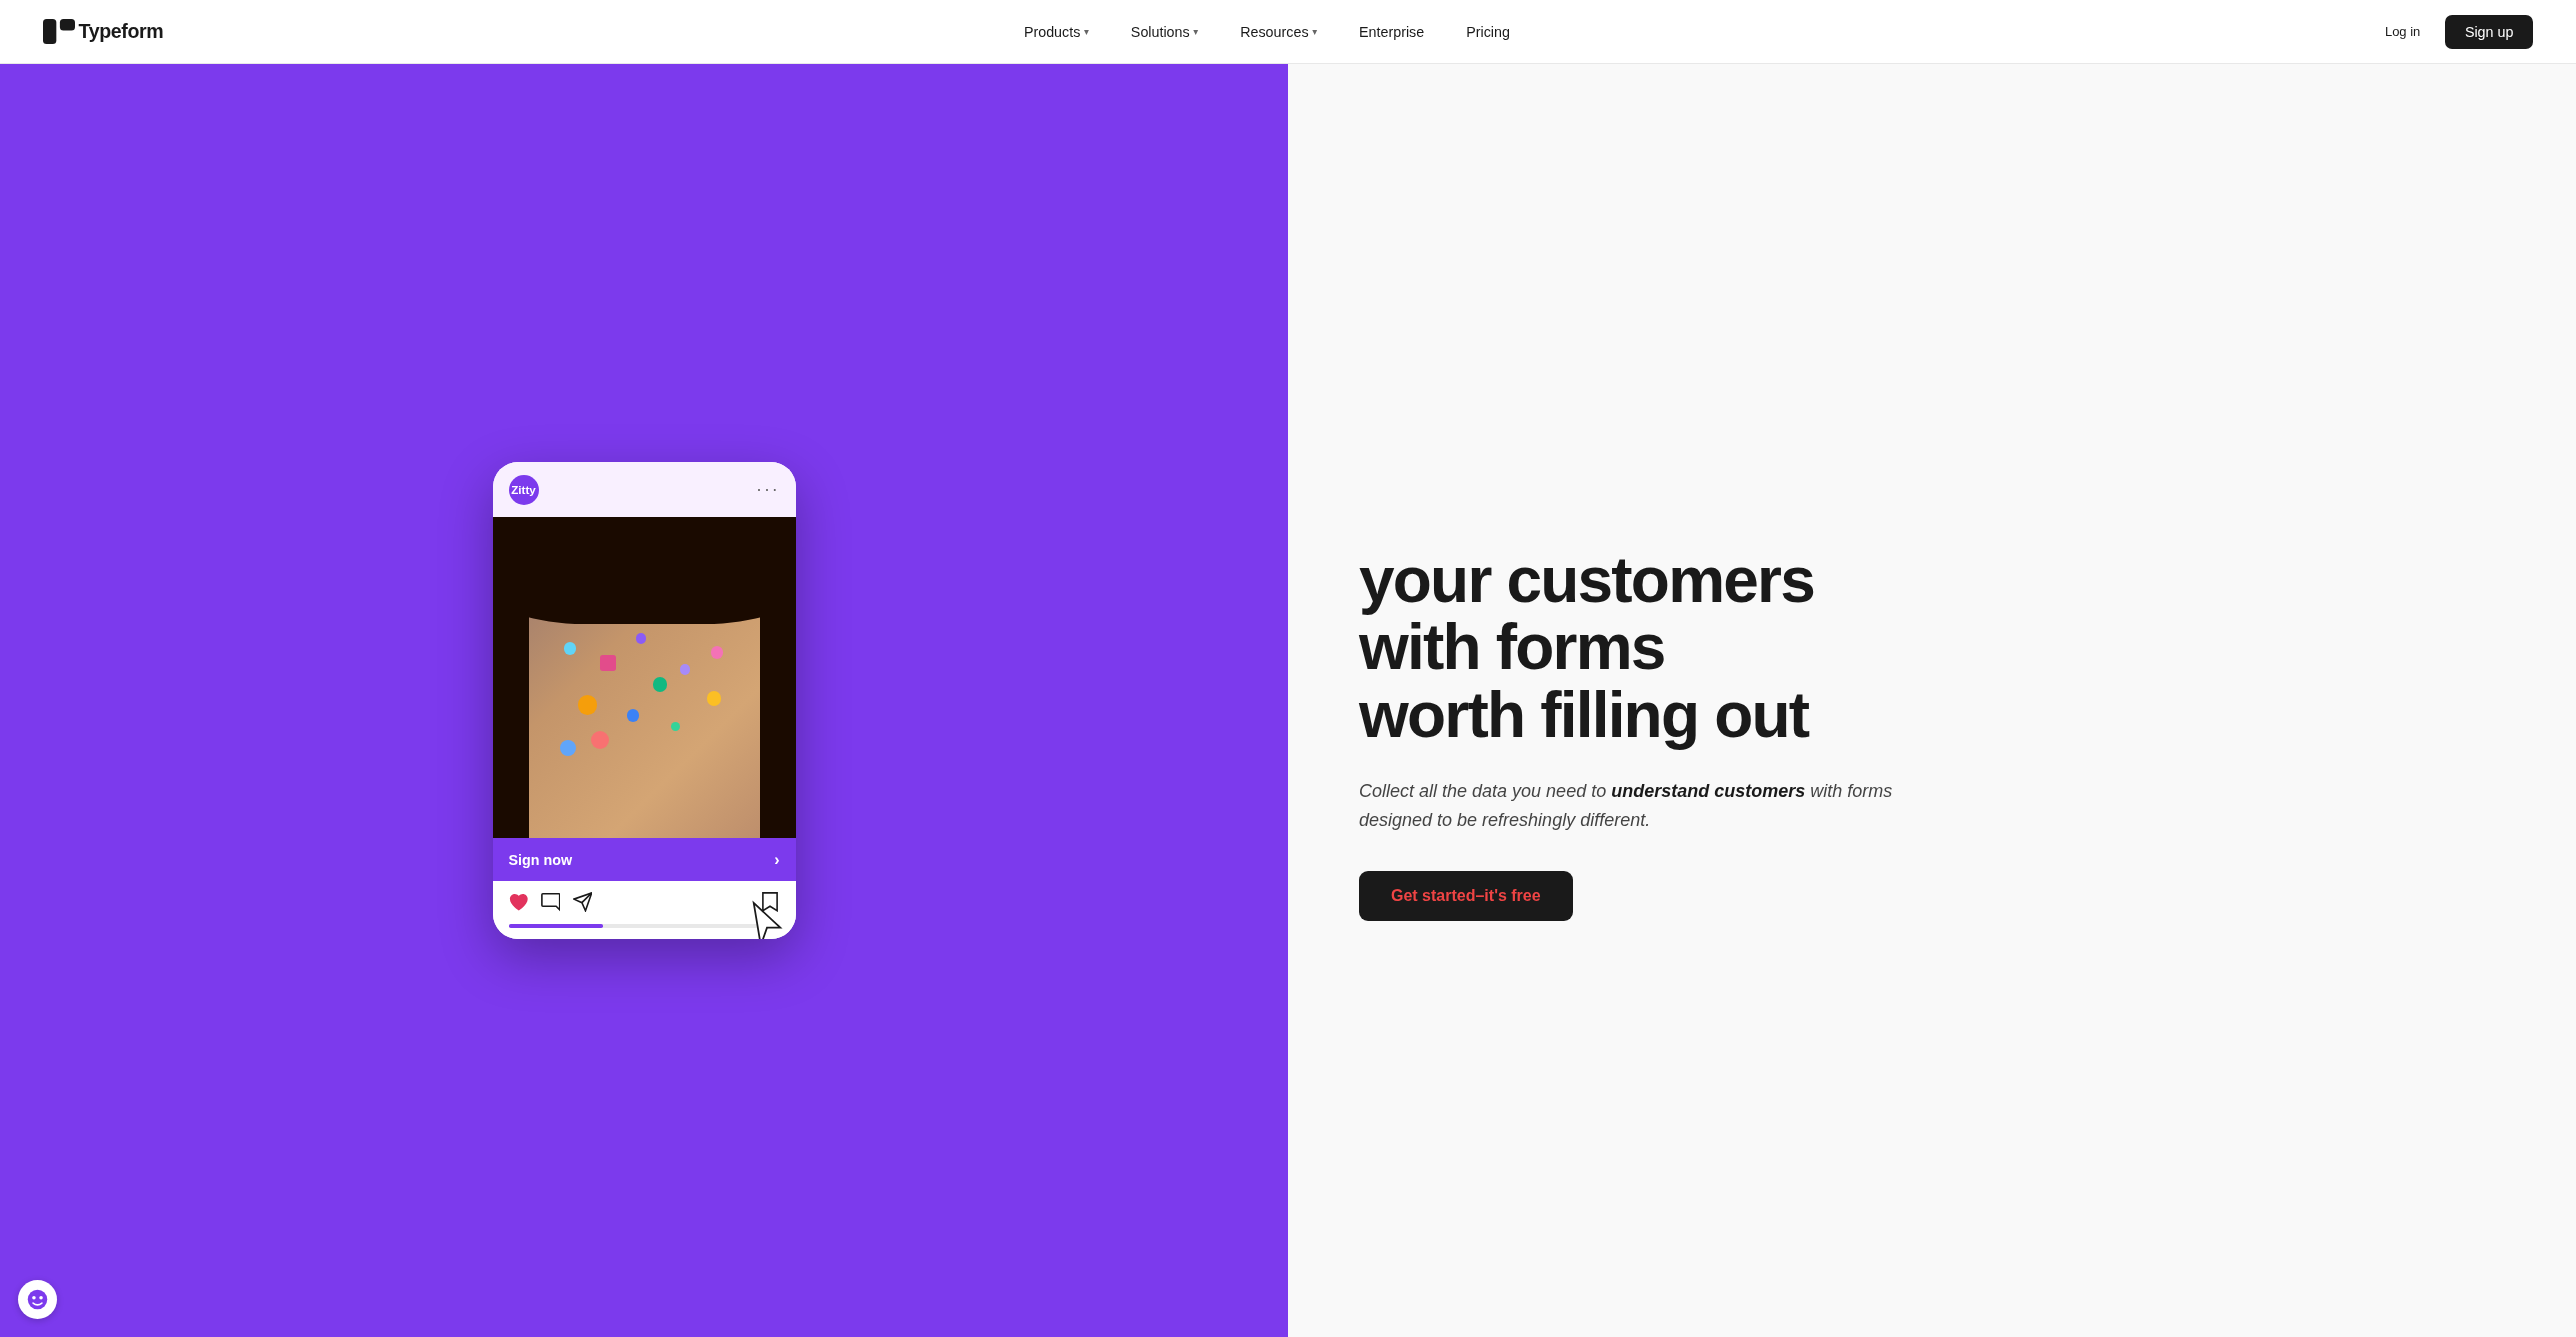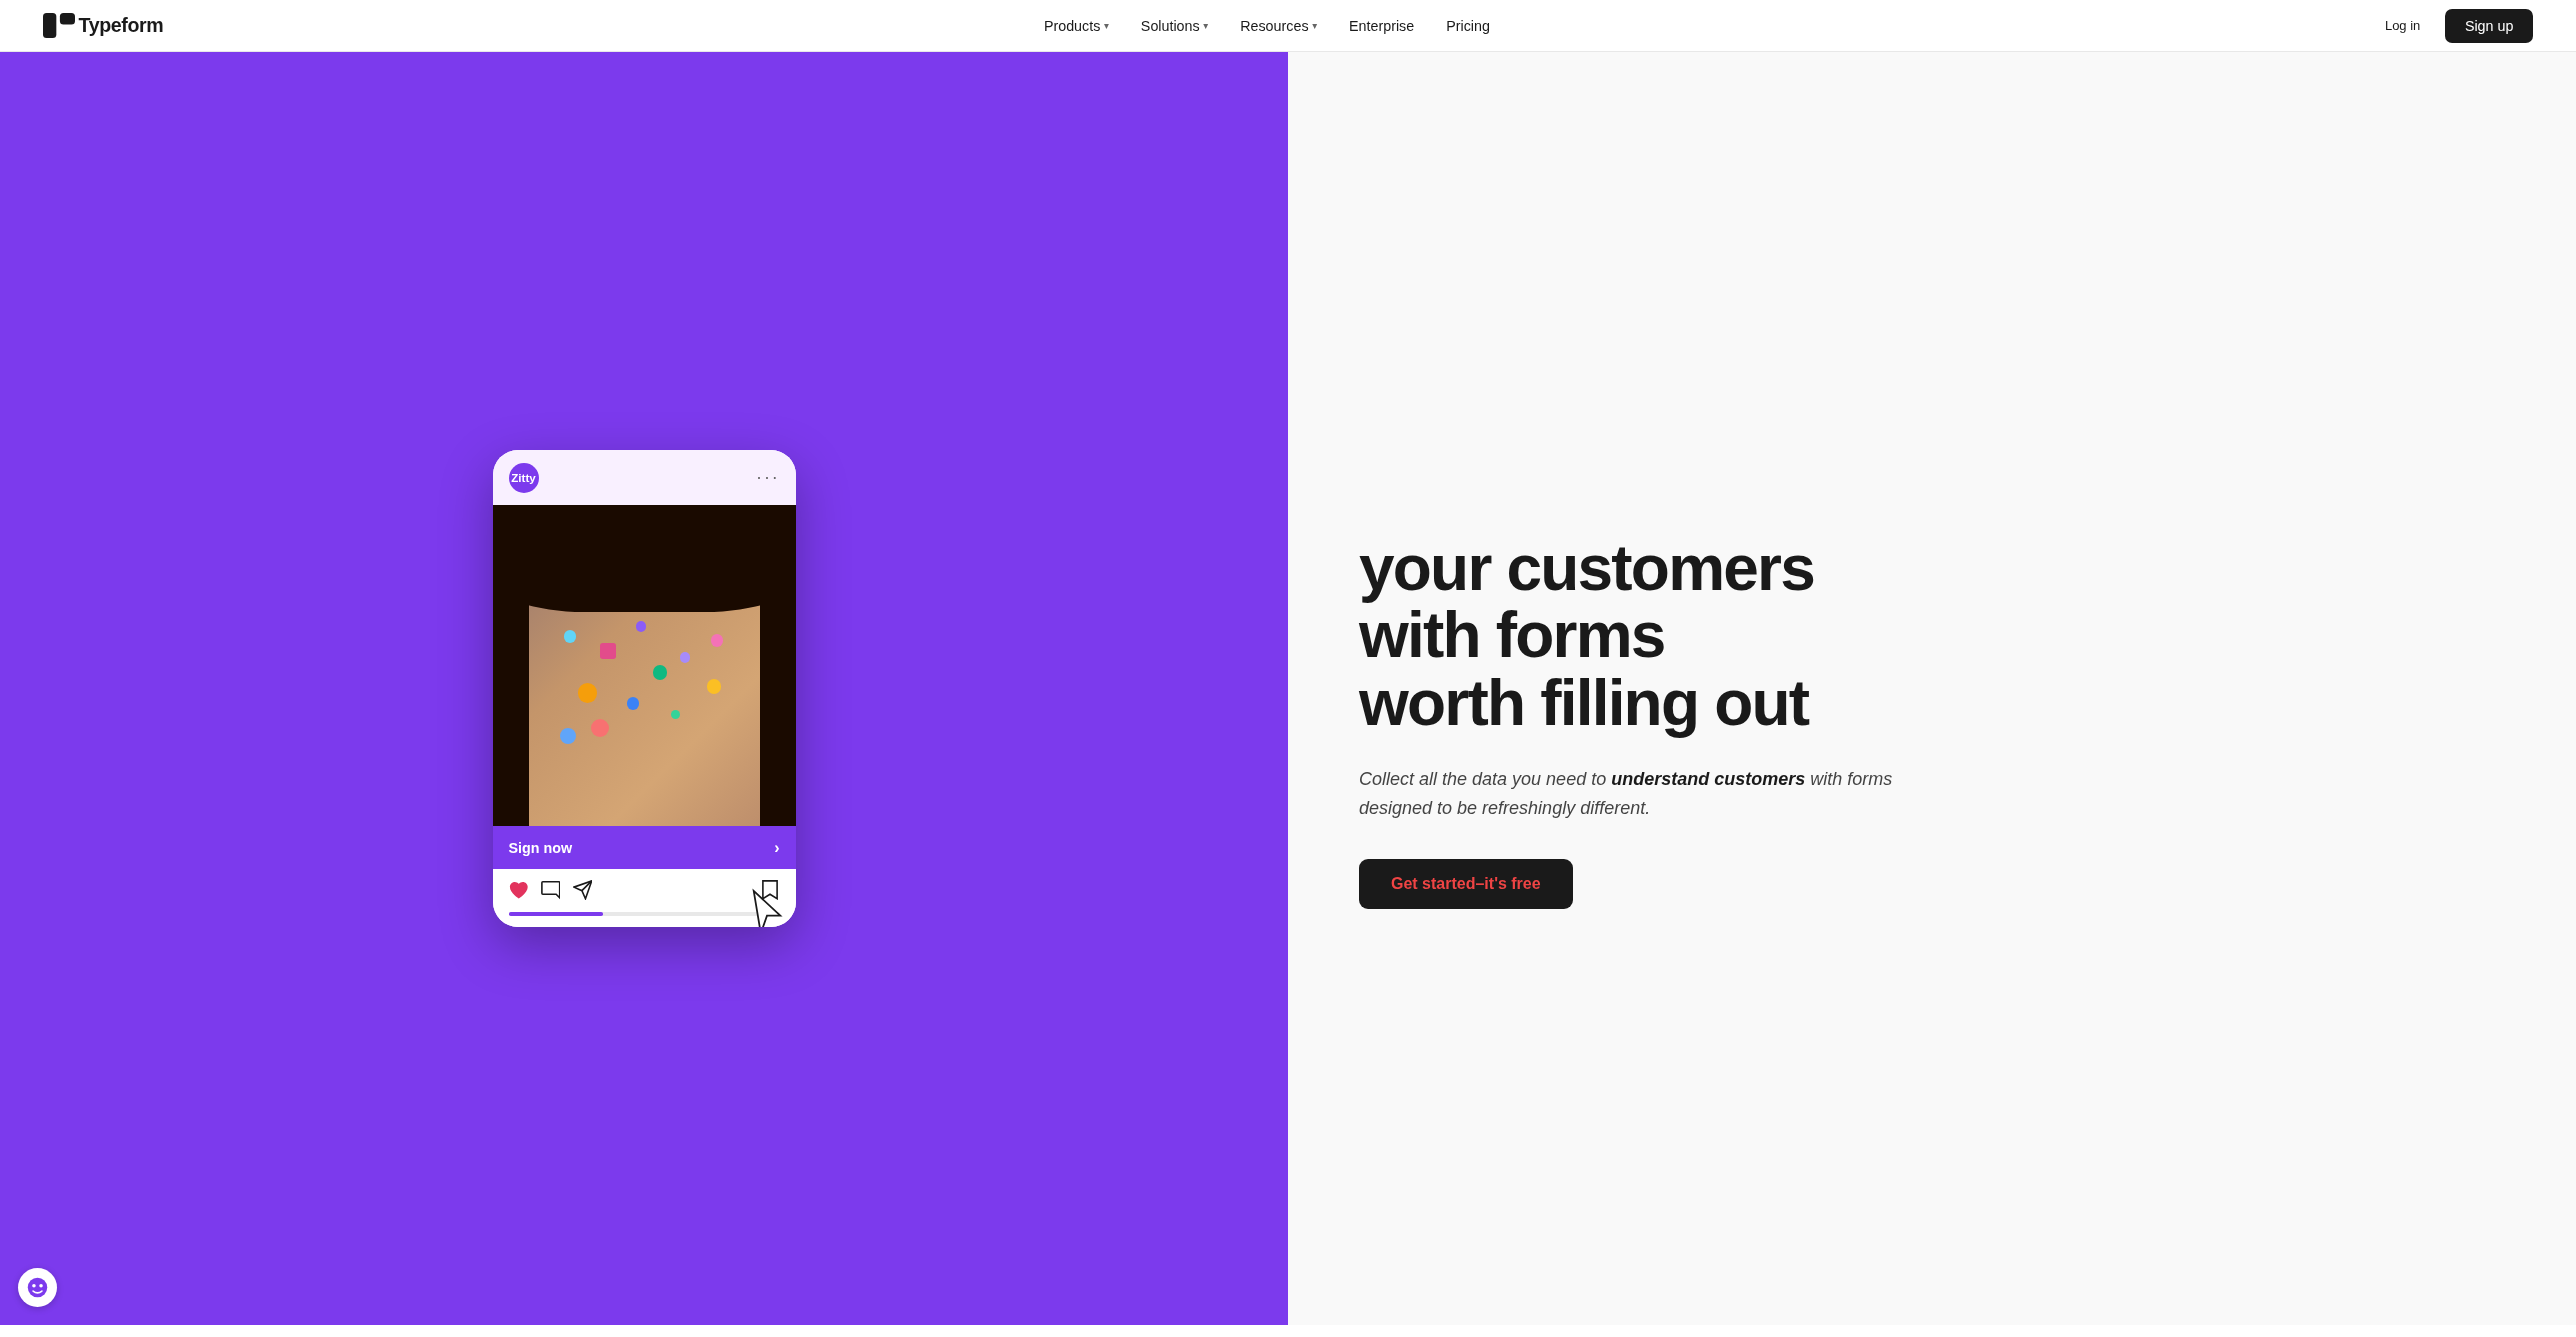--- a/index.html
+++ b/index.html
@@ -14,21 +14,21 @@
       width: 100%;
       overflow-x: hidden;
     }
 
     
     .navbar {
       display: flex;
       align-items: center;
       justify-content: space-between;
       padding: 0 43px;
-      height: 52px;
+      height: 64px;
       border-bottom: 0.9px solid #e8e8e8;
       background: #fff;
       position: relative;
       z-index: 10;
     }
 
     .navbar-left {
       display: flex;
       align-items: center;
       gap: 7.1px;
@@ -43,21 +43,21 @@
     .logo-text {
       font-size: 19.6px;
       font-weight: 600;
       color: #1a1a1a;
       letter-spacing: -0.4px;
     }
 
     .navbar-nav {
       display: flex;
       align-items: center;
-      gap: 7px;
+      gap: 17px;
     }
 
     .nav-item {
       display: flex;
       align-items: center;
       gap: 3.6px;
       padding: 7.1px 12.5px;
       font-size: 14.3px;
       color: #1a1a1a;
       cursor: pointer;

